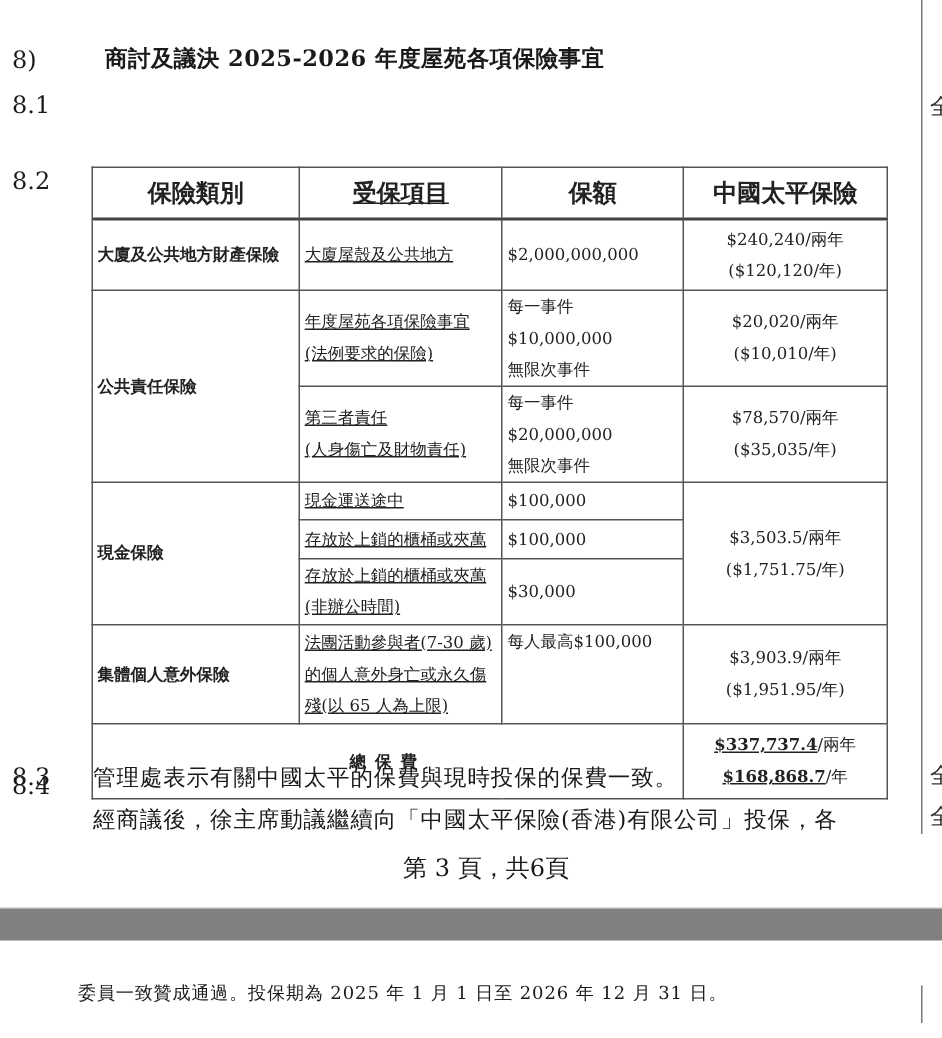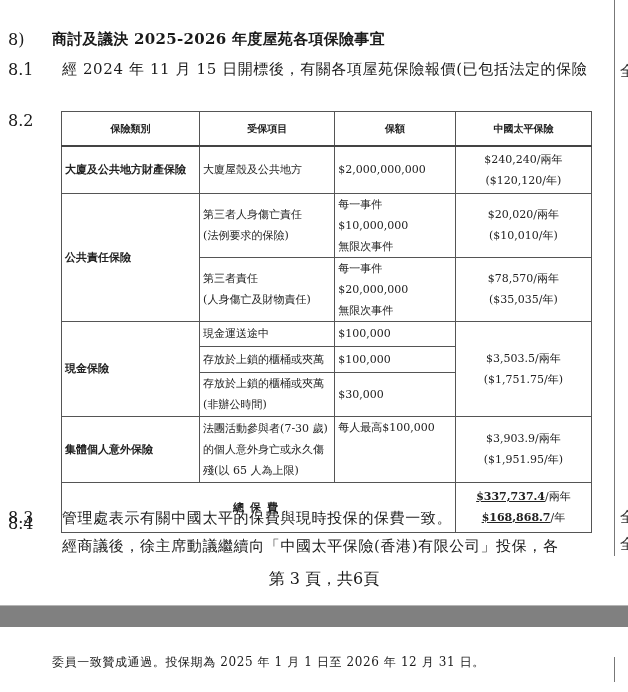--- a/index.html
+++ b/index.html
@@ -3,36 +3,36 @@
   <meta charset="utf-8">
   <style>
     html, body { margin: 0; padding: 0; }
     body {
       width: 628px; height: 692px; overflow: hidden; position: relative;
       background: #ffffff; color: #1a1a1a;
       font-family: "DejaVu Serif", "Liberation Serif", serif;
     }
     .abs { position: absolute; }
     .sec-num { font-size: 16px; left: 8px; }
-    .sec-title { font-size: 15px; font-weight: bold; left: 52px; letter-spacing: 0.3px; }
+    .sec-title { font-size: 15px; font-weight: bold; left: 70px; letter-spacing: 0.3px; }
     .para { font-size: 15px; left: 62px; line-height: 22px; letter-spacing: 0.6px; white-space: nowrap; }
     .right-rule { position: absolute; left: 614px; width: 1px; background: #777; }
     .edge-glyph { position: absolute; left: 620px; font-size: 15px; color: #333; }
     table.ins {
       position: absolute; left: 61px; top: 111px; width: 531px;
       border-collapse: collapse; font-size: 11px; color: #222;
     }
     table.ins td, table.ins th {
       border: 1px solid #555; padding: 0 3px; vertical-align: middle;
       line-height: 21px;
     }
-    table.ins th { font-weight: bold; height: 33px; font-size: 10px; text-align: center; }
+    table.ins th { font-weight: bold; height: 33px; font-size: 16px; text-align: center; }
     table.ins tr.head { border-bottom: 2px solid #444; }
     .c1 { width: 133px; font-weight: bold; }
-    .c2 { width: 130px; }
+    .c2 { width: 130px; text-decoration: underline; }
     .c3 { width: 114px; }
     .c4 { width: 130px; text-align: center; }
     .u { text-decoration: underline; font-weight: bold; }
     .total-label { text-align: center; font-weight: bold; letter-spacing: 6px; }
     .footer { position: absolute; top: 569px; left: 0; width: 628px; text-align: center; font-size: 16px; padding-left: 10px; }
     .band { position: absolute; left: 0; top: 606px; width: 628px; height: 21px; background: #808080; }
     .band-line { position: absolute; left: 0; top: 605px; width: 628px; height: 1px; background: #b5b5b5; }
     .page2 { position: absolute; top: 654px; left: 52px; font-size: 12px; letter-spacing: 0.6px; white-space: nowrap; }
   </style>
 </head>
@@ -42,21 +42,20 @@
 <div class="right-rule" style="top:657px;height:25px;"></div>
 <div class="edge-glyph" style="top:62px;">全</div>
 <div class="edge-glyph" style="top:508px;">全</div>
 <div class="edge-glyph" style="top:535px;">全</div>
 
 <div class="abs sec-num" style="top:30px;">8)</div>
 <div class="abs sec-title" style="top:30px;">商討及議決 2025-2026 年度屋苑各項保險事宜</div>
 
 <div class="abs sec-num" style="top:60px;">8.1</div>
 <div class="abs para" style="top:58px;">
-  <div>經 2024 年 11 月 15 日開標後，有關各項屋苑保險報價(已包括法定的保險</div>
 </div>
 
 <div class="abs sec-num" style="top:111px;">8.2</div>
 
 <table class="ins">
   <tbody>
       <tr class="head">
     <th class="c1">保險類別</th>
     <th class="c2">受保項目</th>
     <th class="c3">保額</th>
@@ -69,21 +68,21 @@
     <td class="c3">$2,000,000,000</td>
     <td class="c4">
       <div>$240,240/兩年</div>
       <div>($120,120/年)</div>
     </td>
   </tr>
 
   <tr style="height:44px;">
     <td class="c1" rowspan="2">公共責任保險</td>
     <td class="c2">
-      <div>第三者人身傷亡責任</div>
+      <div>年度屋苑各項保險事宜</div>
       <div>(法例要求的保險)</div>
     </td>
     <td class="c3">
       <div>每一事件$10,000,000</div>
       <div>無限次事件</div>
     </td>
     <td class="c4">
       <div>$20,020/兩年</div>
       <div>($10,010/年)</div>
     </td>

